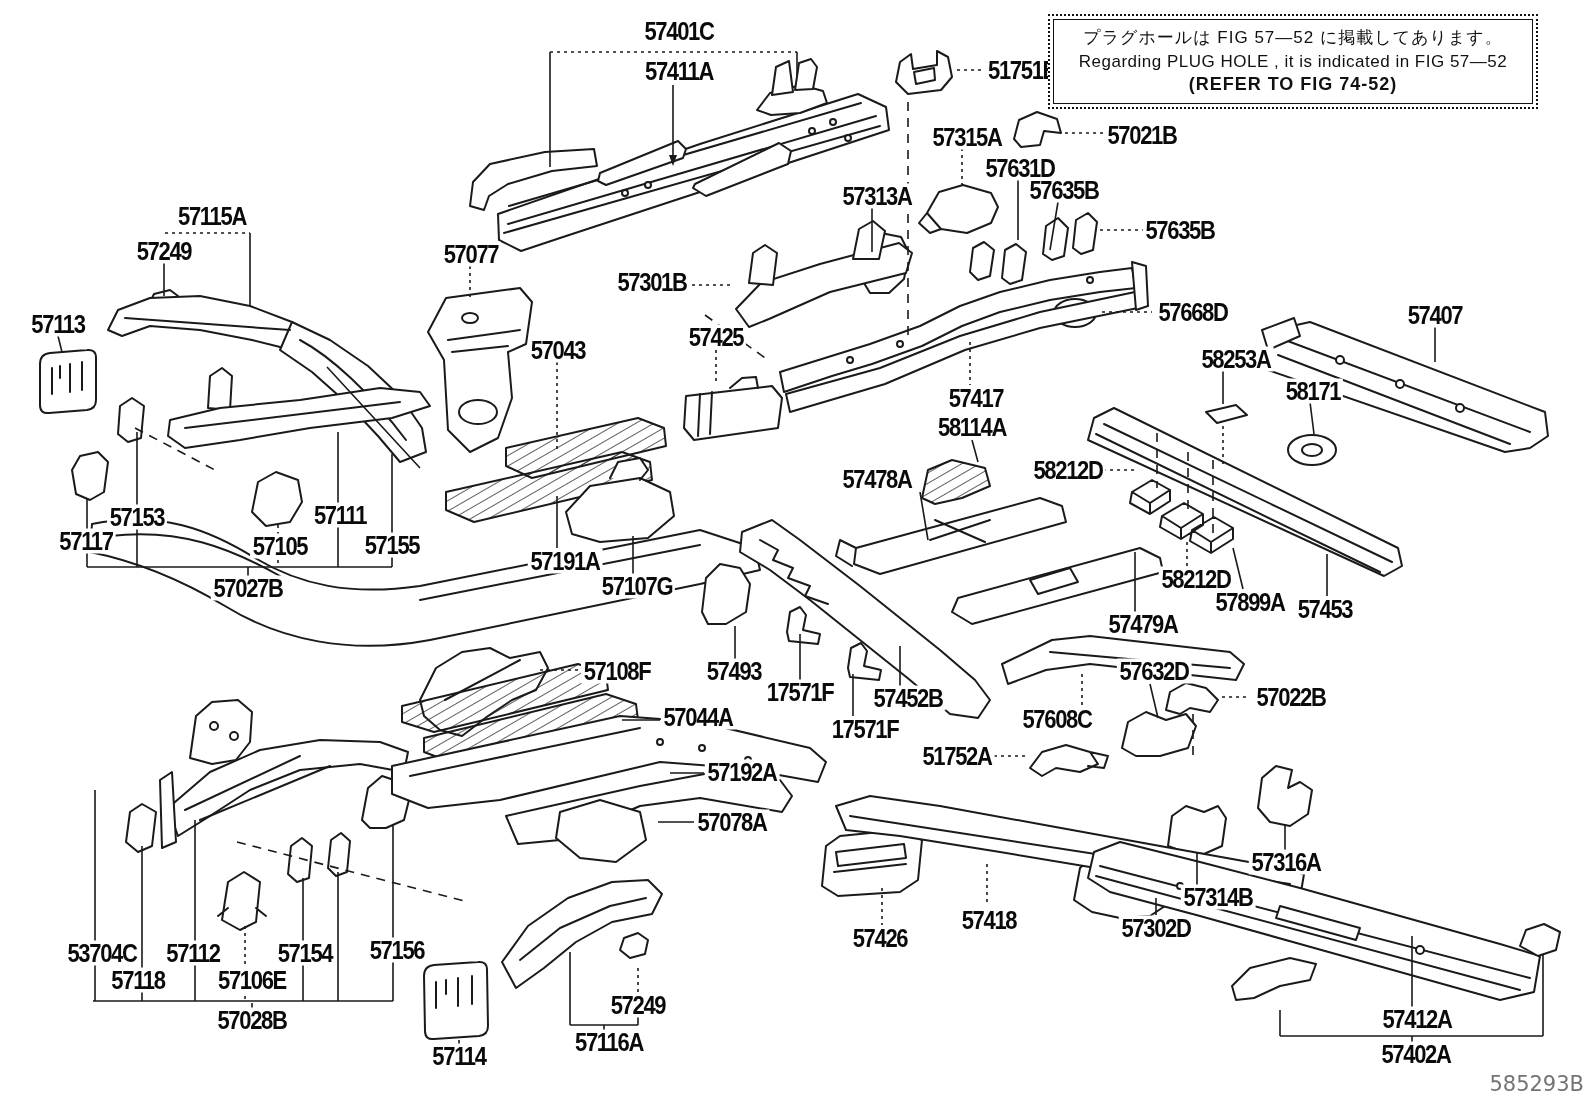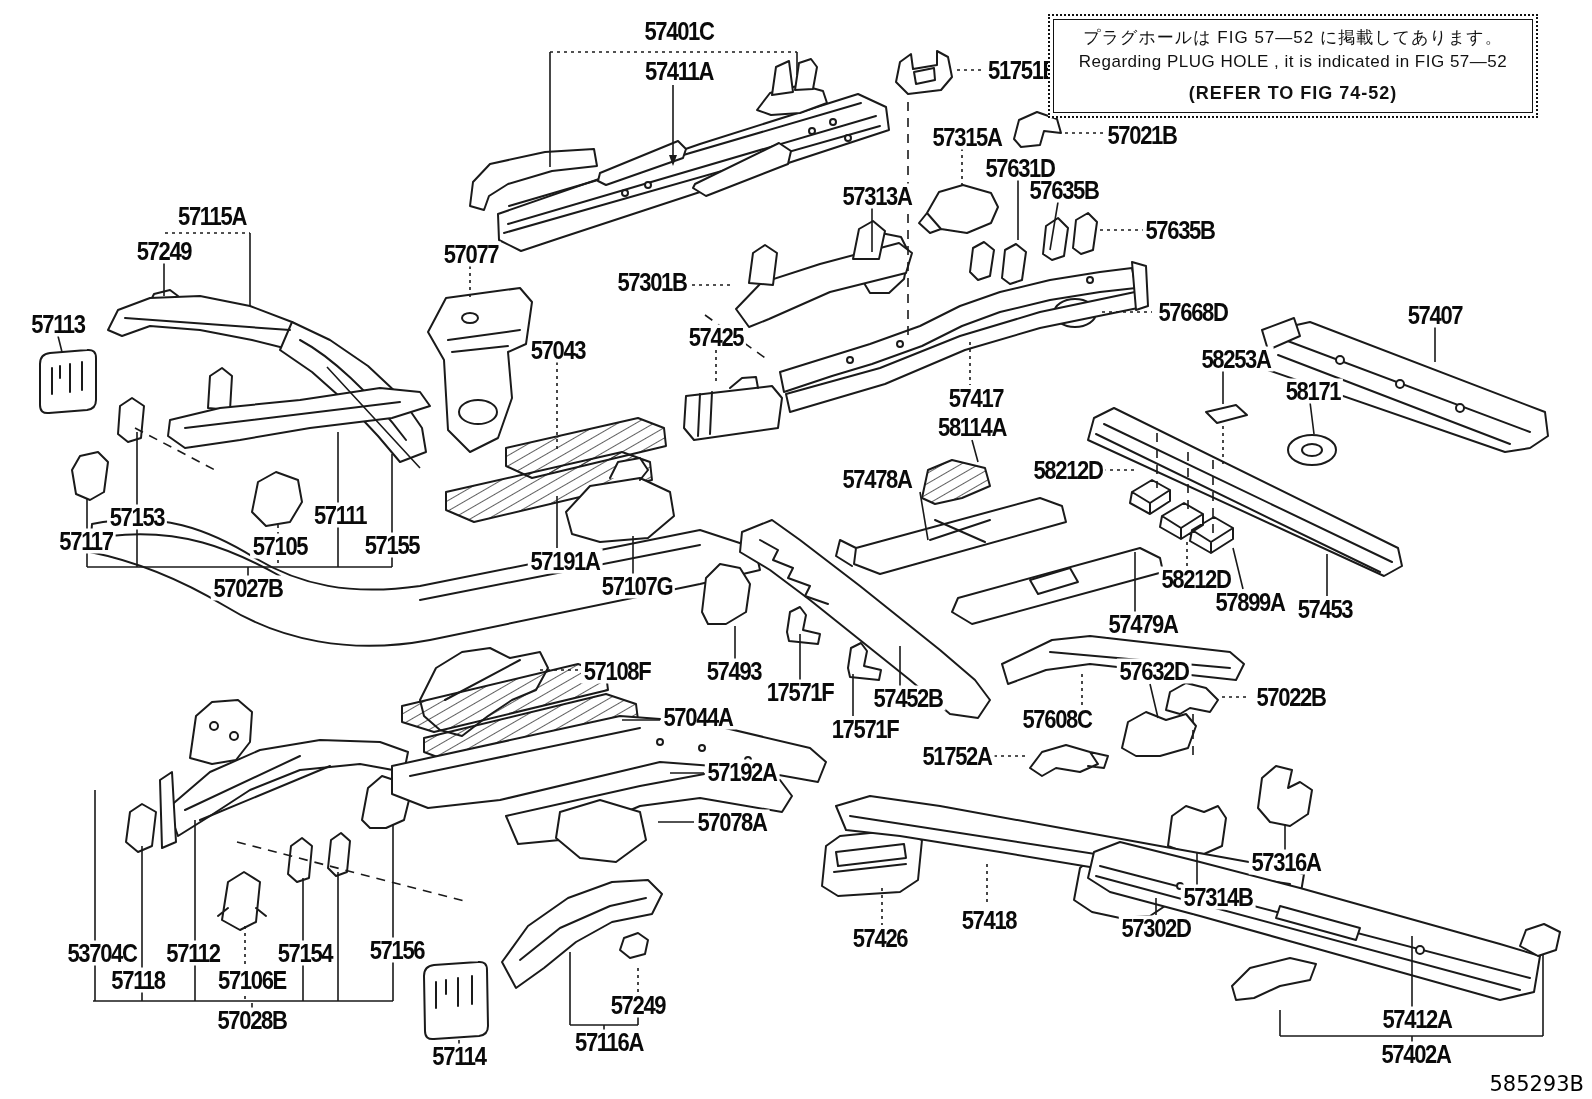--- a/index.html
+++ b/index.html
@@ -6,23 +6,23 @@
   #canvas{position:relative;width:1592px;height:1099px;background:#ffffff;overflow:hidden;
           font-family:"Liberation Sans",sans-serif;}
   #art{position:absolute;left:0;top:0;}
   .part-label{position:absolute;transform:translate(-50%,-50%) scaleX(.88);
       font:bold 25px "Liberation Sans",sans-serif;letter-spacing:-1.5px;color:#0a0a0a;
       background:#fff;padding:0 3px;white-space:nowrap;line-height:1;}
   #note-box{position:absolute;left:1048px;top:14px;width:480px;border:2px dotted #111;
       padding:3px;background:#fff;}
   #note-inner{border:1px solid #111;padding:6px 20px 8px;text-align:center;color:#111;}
   .note-ja{font-size:17px;letter-spacing:1px;margin-bottom:3px;}
-  .note-en{font-size:17px;letter-spacing:.5px;margin-bottom:11px;}
+  .note-en{font-size:17px;letter-spacing:.5px;margin-bottom:2px;}
   .note-ref{font-size:18px;font-weight:bold;letter-spacing:1px;}
-  #figure-code{position:absolute;right:8px;top:1072px;font-size:21px;color:#000000;
+  #figure-code{position:absolute;right:8px;top:1072px;font-size:21px;color:#737373;
       font-family:"DejaVu Sans",sans-serif;}
 </style>
 </head>
 <body>
 
 <div id="canvas">
 
 <svg id="art" width="1592" height="1099" viewBox="0 0 1592 1099">
   <defs>
     <pattern id="hatch" width="9" height="9" patternUnits="userSpaceOnUse" patternTransform="rotate(60)">

